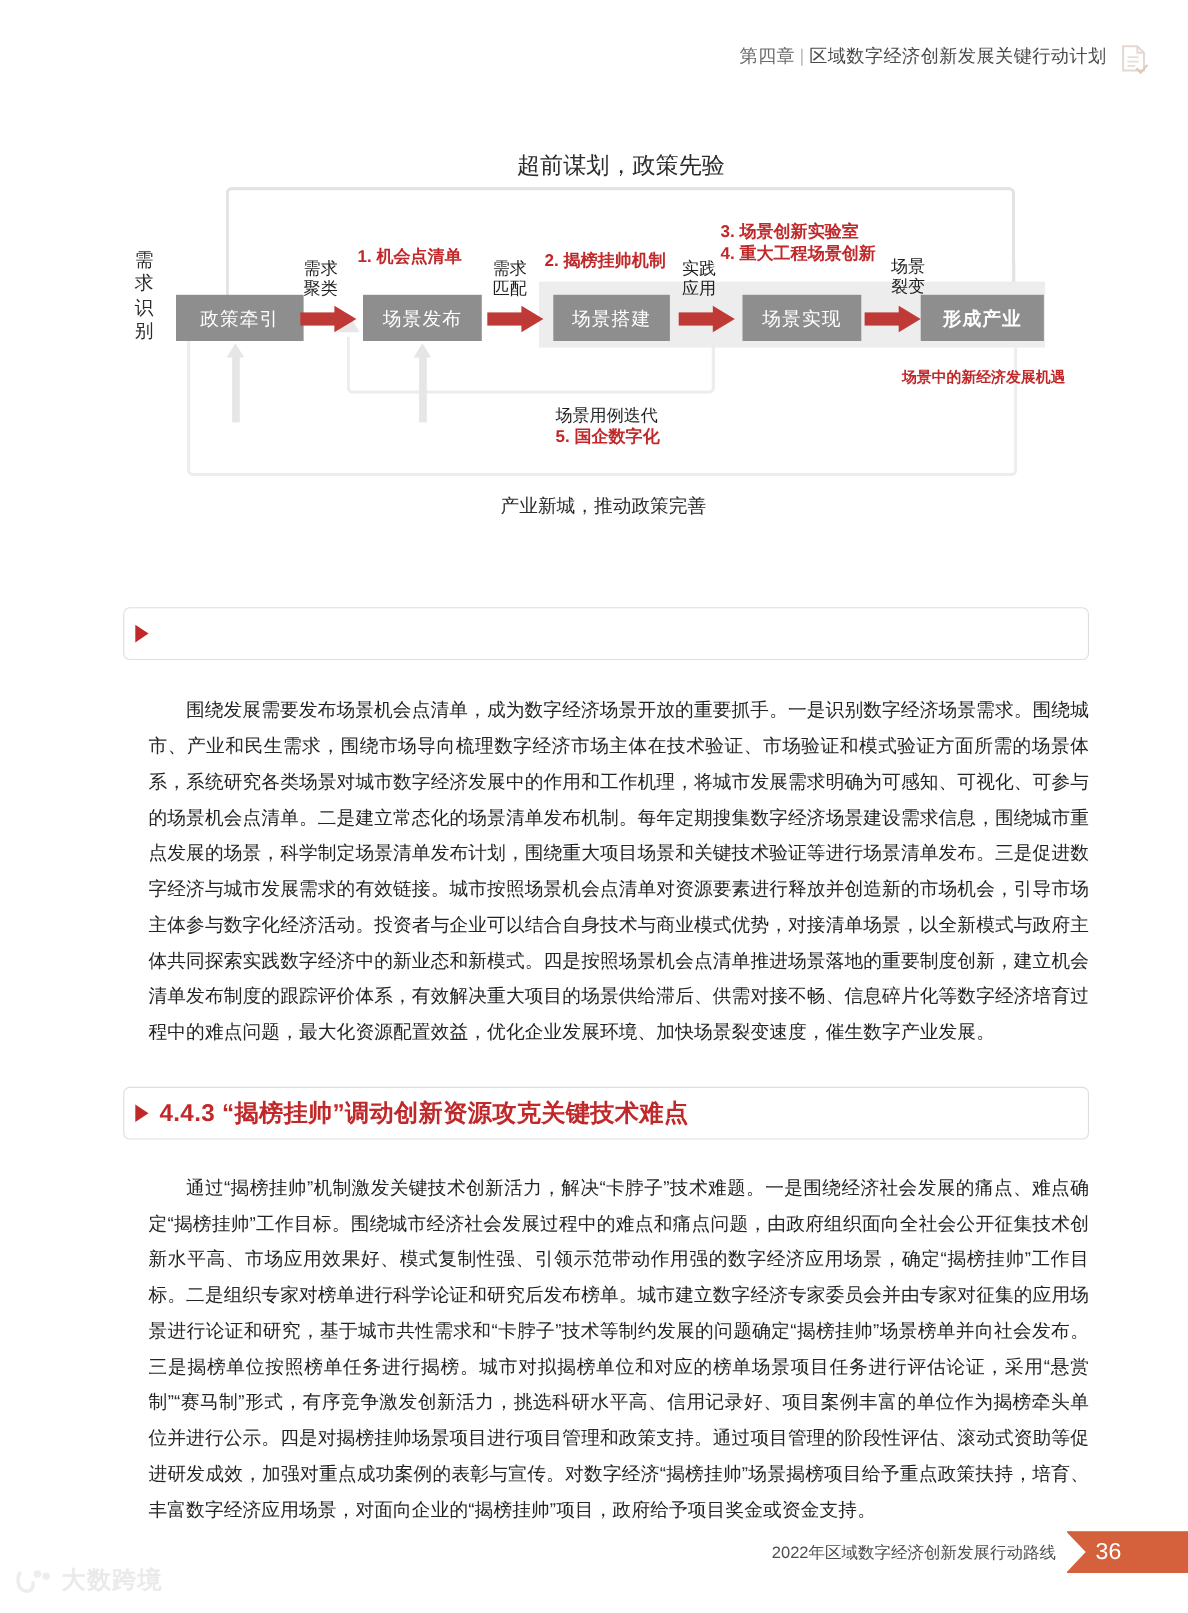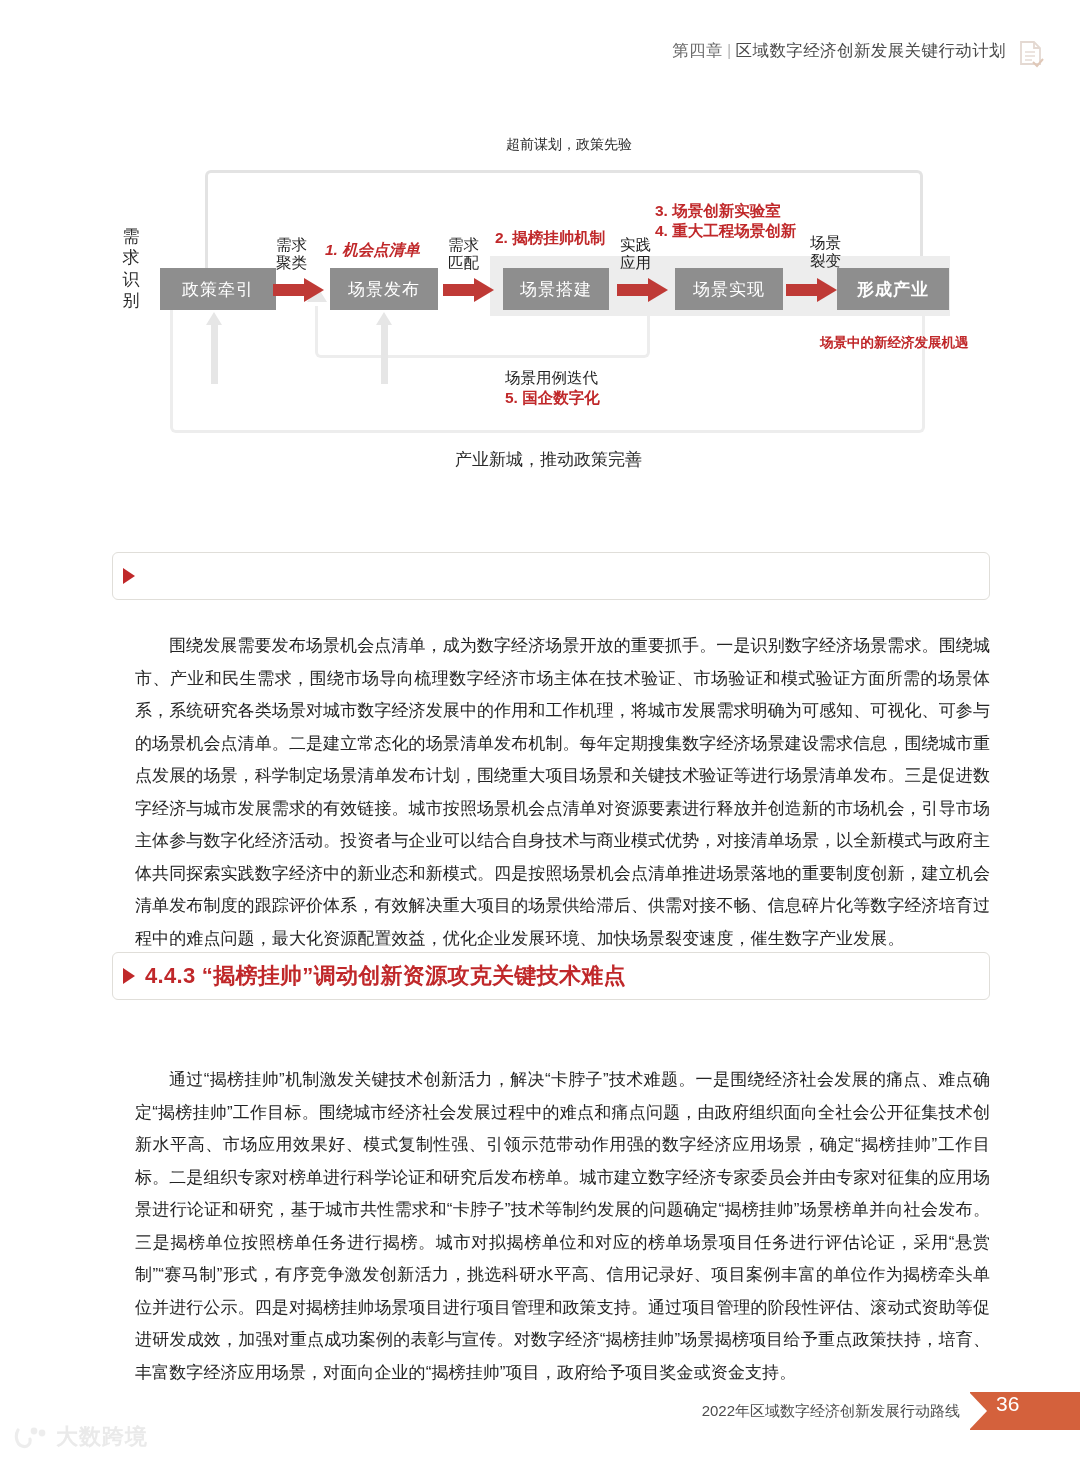--- a/index.html
+++ b/index.html
@@ -39,24 +39,23 @@
   .diagram {
     position: absolute;
     left: 110px;
     top: 128px;
     width: 880px;
     height: 360px;
   }
   .dg-caption-top {
     position: absolute;
     left: 360px; top: 8px;
-    font-size: 14px;
+    font-size: 21px;
     color: #2b2b2b;
     white-space: nowrap;
-    margin-left: 36px;
   }
   .dg-caption-bottom {
     position: absolute;
     left: 345px; top: 320px;
     font-size: 17px;
     color: #2b2b2b;
     white-space: nowrap;
   }
 
   
@@ -222,21 +221,21 @@
 
   
   .red-lbl {
     position: absolute;
     font-size: 15.5px;
     color: #c0282a;
     font-weight: bold;
     line-height: 1.3;
     white-space: nowrap;
   }
-  .red-lbl.r1 { left: 215px; top: 112px; font-style: italic; }
+  .red-lbl.r1 { left: 215px; top: 96px; }
   .red-lbl.r2 { left: 385px; top: 100px; }
   .red-lbl.r34 { left: 545px; top: 73px; }
   .red-lbl.r5 { left: 395px; top: 260px; }
   .red-lbl.r6 { left: 710px; top: 206px; font-size: 13.5px; }
 
   .mid-note {
     position: absolute;
     left: 395px; top: 240px;
     font-size: 15.5px;
     color: #1f1f1f;
@@ -265,21 +264,21 @@
     flex: 0 0 auto;
   }
   .sec-head .sh-text {
     font-size: 22px;
     font-weight: bold;
     color: #c0282a;
     letter-spacing: .3px;
     white-space: nowrap;
   }
   .sec-head.h442 { top: 552px; }
-  .sec-head.h443 { top: 952px; }
+  .sec-head.h443 { top: 988px; }
 
   
   .para {
     position: absolute;
     left: 135px;
     width: 855px;
     font-size: 17px;
     color: #242424;
     line-height: 32.5px;
     text-align: justify;
@@ -304,20 +303,21 @@
     white-space: nowrap;
     margin-right: 0px;
   }
   .pagenum-tab {
     position: relative;
     margin-left: 10px;
     width: 110px;
     height: 38px;
     background: #d4613c;
     display: flex;
+    align-items: center;
     justify-content: flex-start;
     padding-left: 26px;
   }
   .pagenum-tab::before {
     content: "";
     position: absolute;
     left: -1px; top: 0;
     width: 0; height: 0;
     border-top: 19px solid transparent;
     border-bottom: 19px solid transparent;

